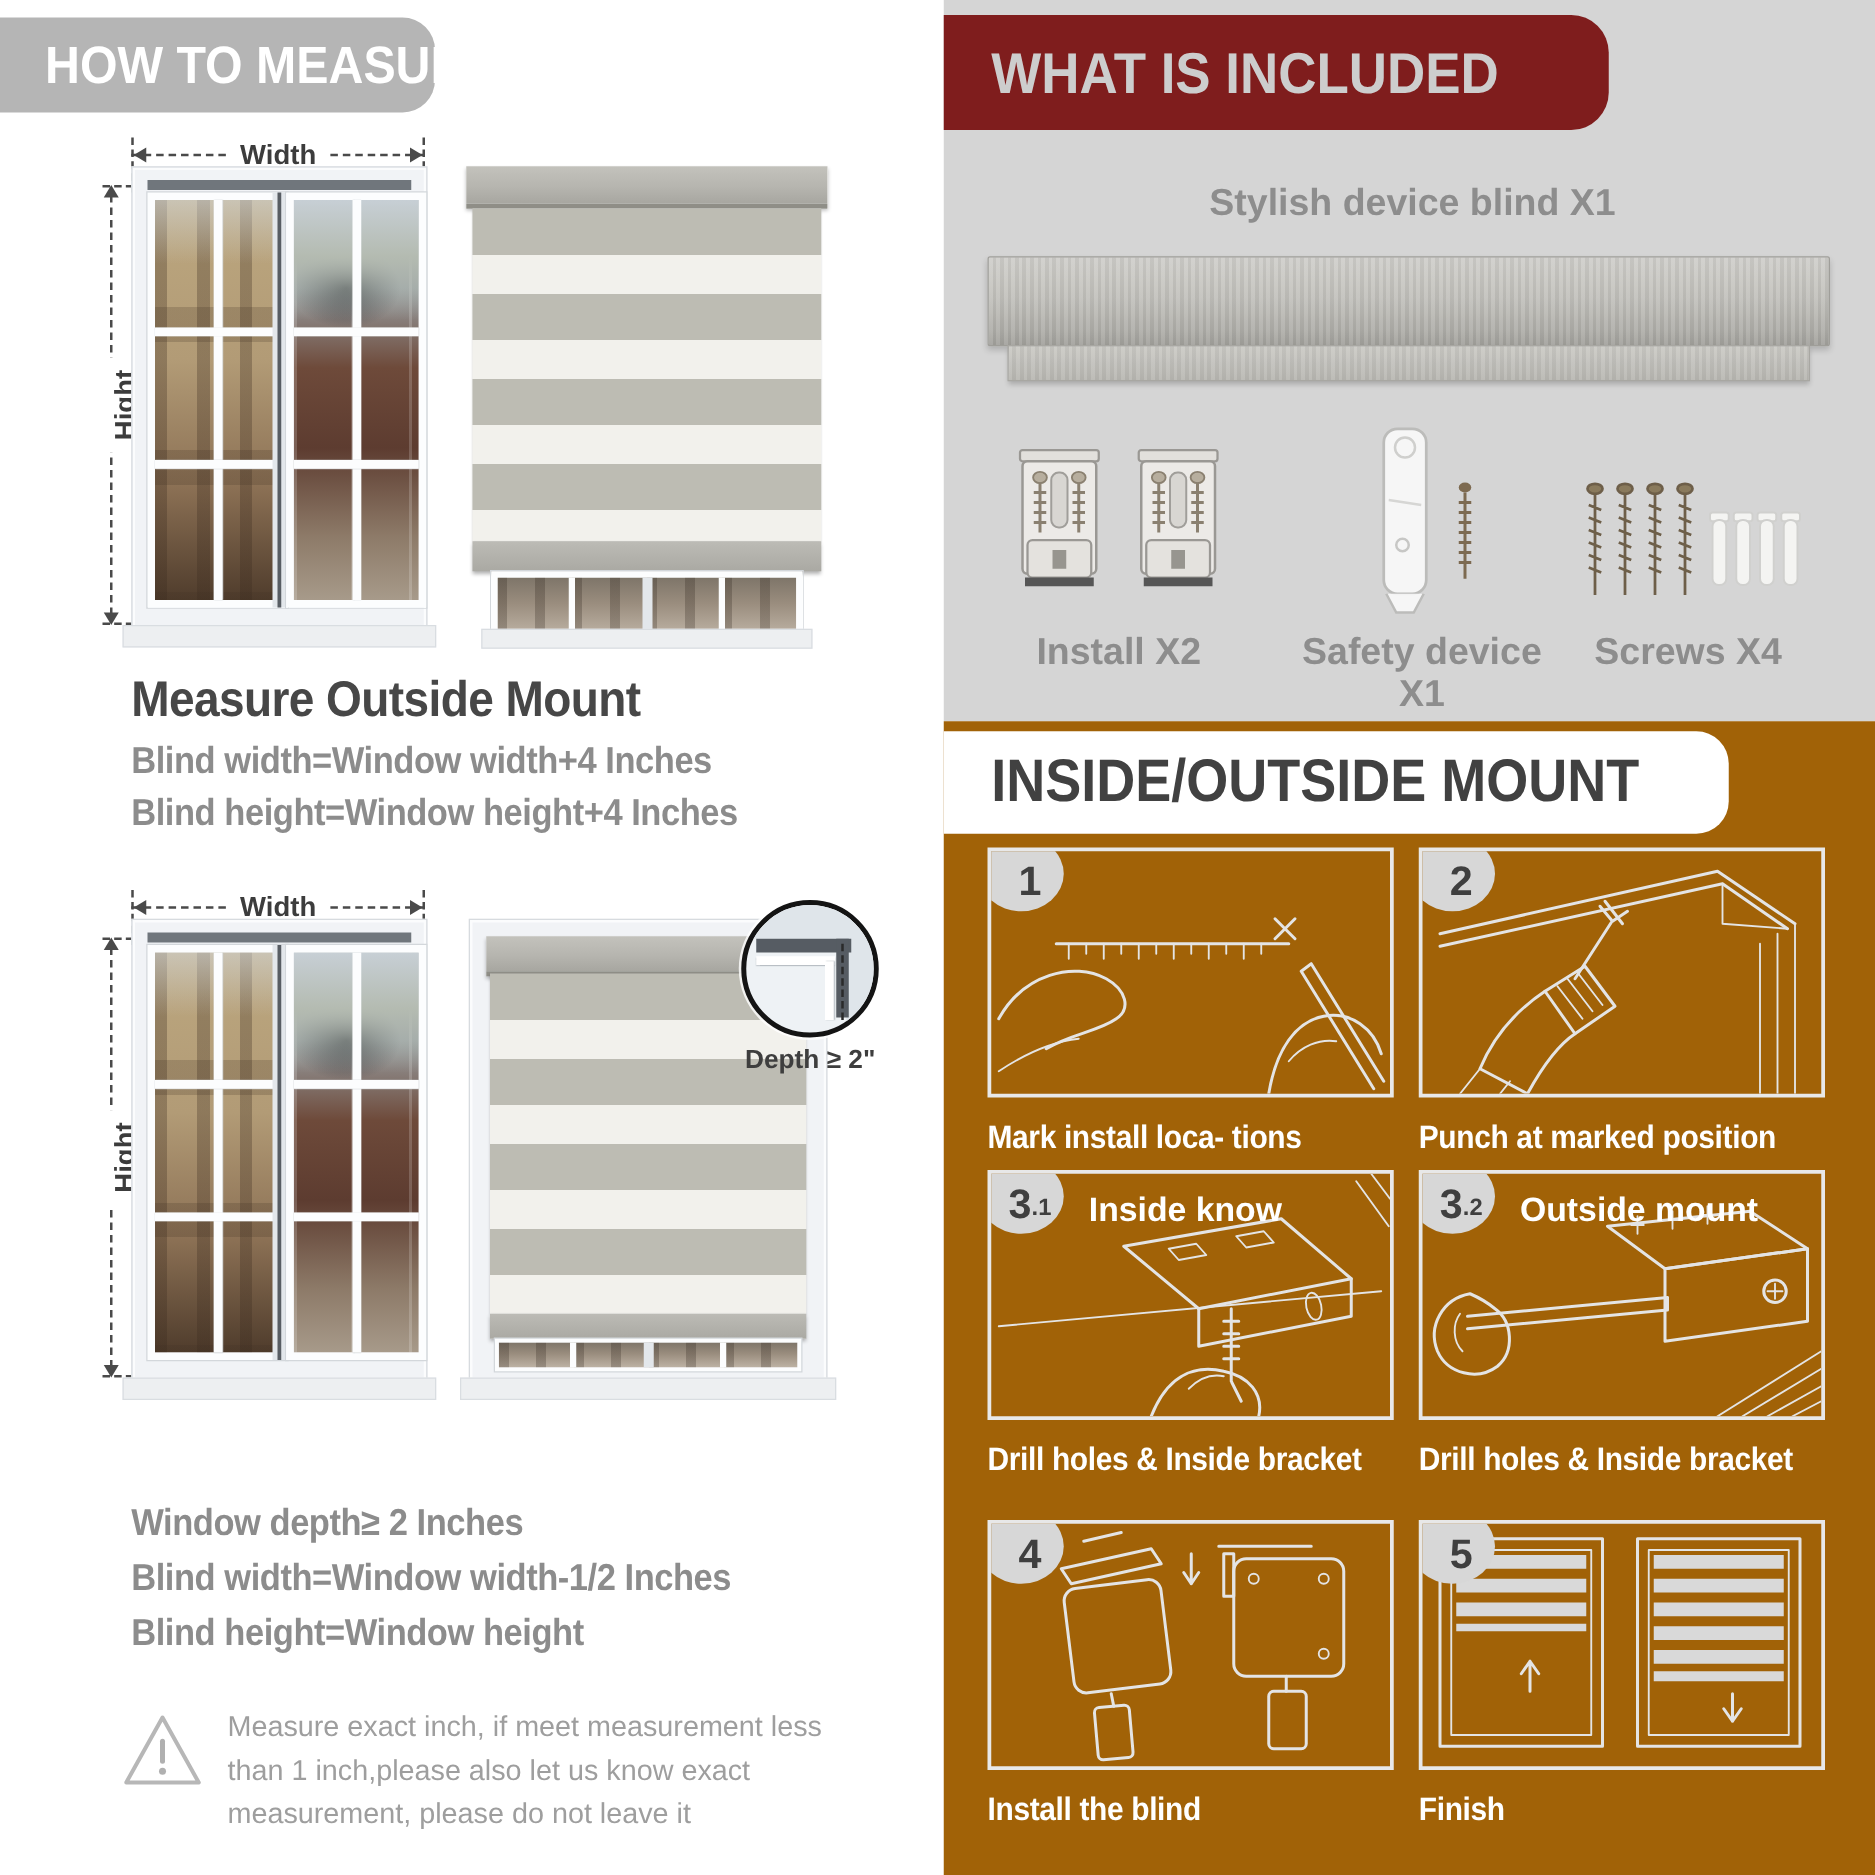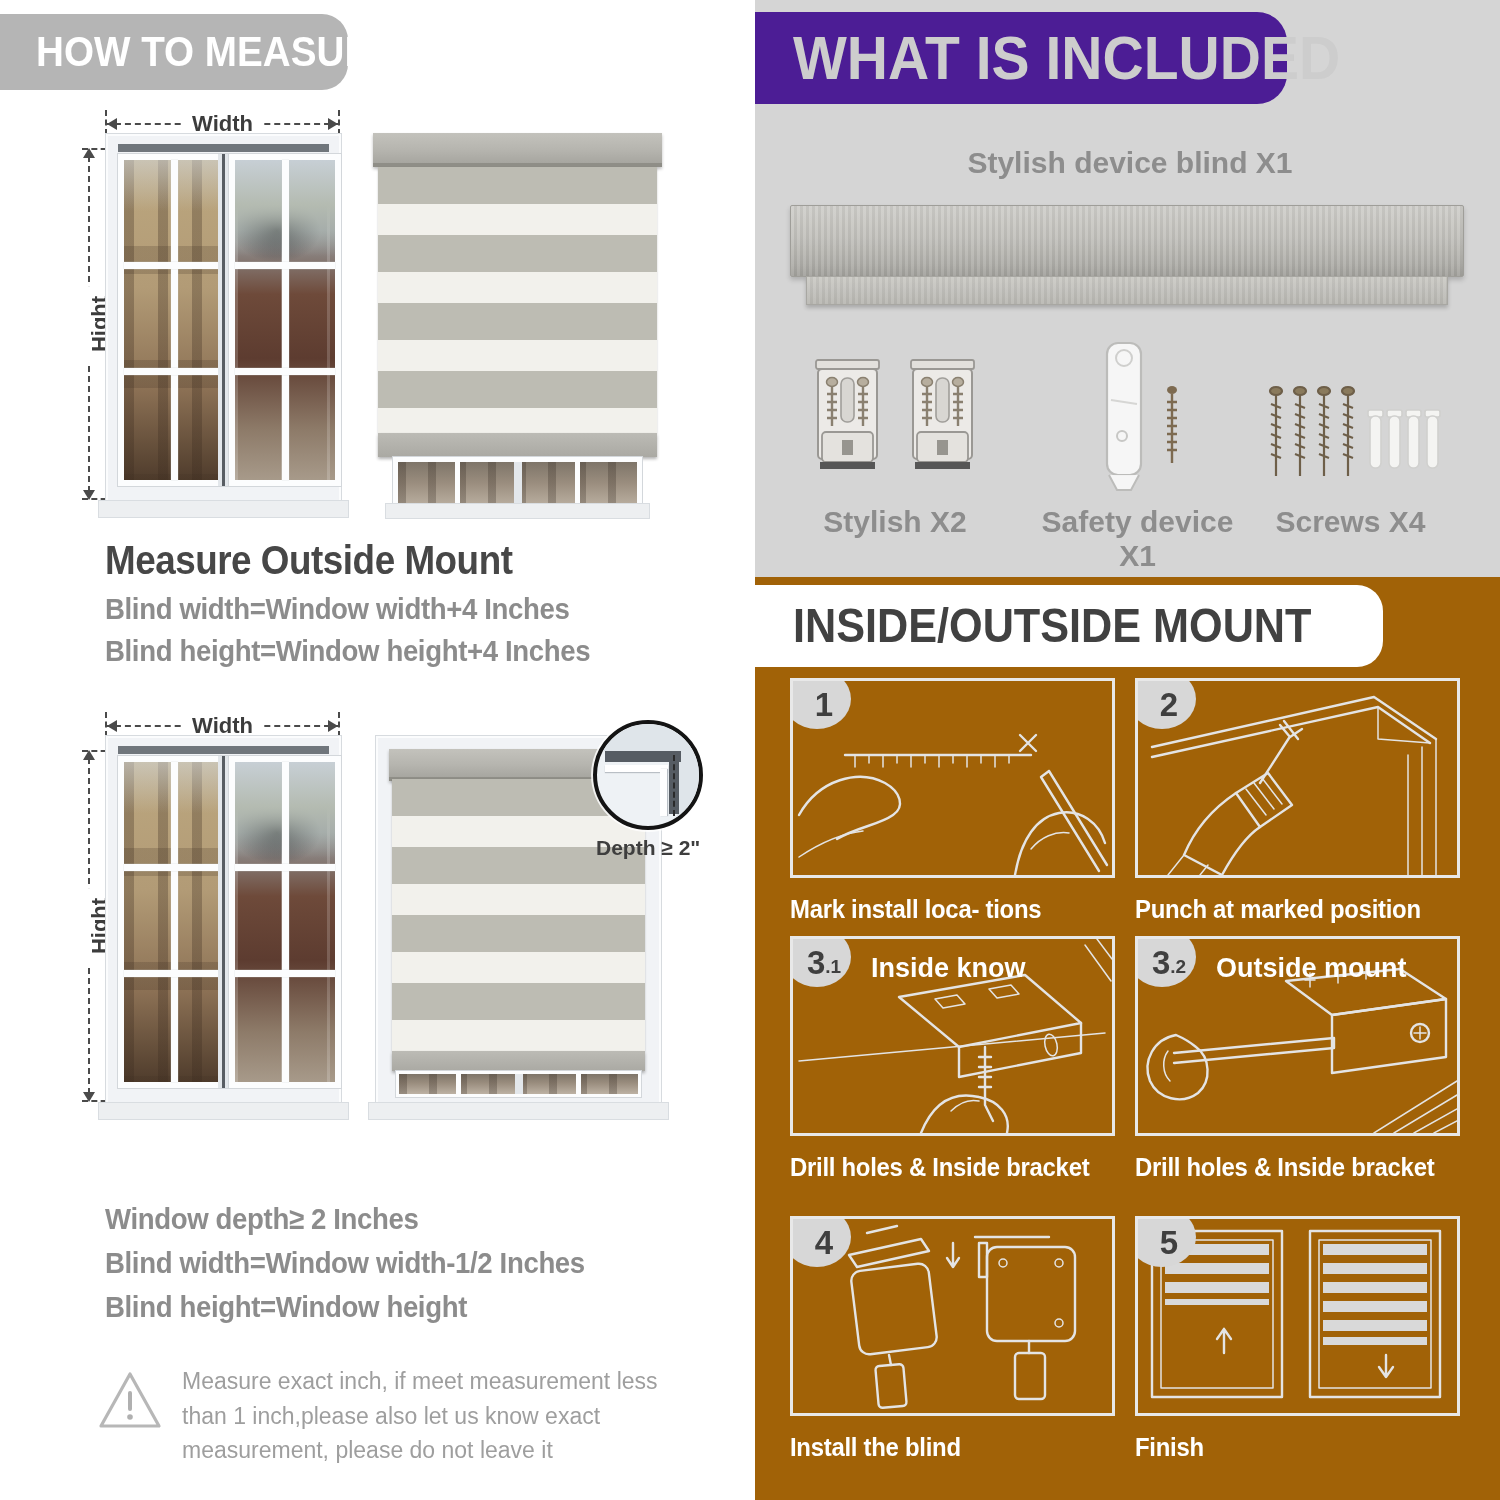--- a/index.html
+++ b/index.html
@@ -64,22 +64,22 @@
   .lowwin{border:5px solid #fcfdfe;box-shadow:0 0 0 1px #d3d7db;}
   .lw-seam{position:absolute;left:50%;top:0;bottom:0;width:8px;margin-left:-4px;background:#e3e7eb;}
   .lw-m{position:absolute;top:0;bottom:0;width:5px;background:#fcfdfe;}
 
   
   .mag{width:102px;height:102px;border-radius:50%;border:4px solid #141414;background:#eef2f5;overflow:hidden;box-shadow:0 0 0 2px rgba(255,255,255,.8);}
   .depth-label{color:#3e3e3e;font-weight:bold;font-size:21px;}
 
   
   .r-panel1{left:755px;top:0;width:745px;height:577px;background:#d5d5d5;}
-  .r-header1{left:0;top:12px;width:532px;height:92px;background:#4c1d95;border-radius:0 30px 30px 0;
-             color:#cdcdcd;font-weight:bold;font-size:62px;line-height:92px;padding-left:38px;box-sizing:border-box;}
+  .r-header1{left:0;top:12px;width:532px;height:92px;background:#7f1d1d;border-radius:0 30px 30px 0;
+             color:#cdcdcd;font-weight:bold;font-size:46px;line-height:92px;padding-left:38px;box-sizing:border-box;}
   .included-label{color:#8d8d8d;font-weight:bold;font-size:30px;text-align:center;}
   .inc-cassette{background:
      repeating-linear-gradient(90deg,rgba(255,255,255,.07) 0 3px,rgba(0,0,0,.05) 3px 6px),
      linear-gradient(180deg,#d0cfcb 0%,#c3c2bd 45%,#b1b0ab 82%,#a3a29d 100%);
      border:1px solid #9f9e99;border-radius:2px;box-shadow:0 3px 5px rgba(0,0,0,.18);}
   .inc-rail{background:
      repeating-linear-gradient(90deg,rgba(255,255,255,.07) 0 3px,rgba(0,0,0,.04) 3px 6px),
      linear-gradient(180deg,#cbcac5 0%,#b8b7b2 100%);
      border:1px solid #a8a7a2;box-shadow:0 3px 4px rgba(0,0,0,.2);}
 
@@ -311,21 +311,21 @@
             <rect x="106" y="28" width="15" height="7" rx="2"></rect>
             <rect x="108" y="34" width="11" height="52" rx="5"></rect>
           </g>
         <g transform="translate(57,0)">
             <rect x="106" y="28" width="15" height="7" rx="2"></rect>
             <rect x="108" y="34" width="11" height="52" rx="5"></rect>
           </g>
       </g>
     </svg>
 
-    <div class="abs included-label" style="left:45px;top:505px;width:190px;">Stylish X2</div>
+    <div class="abs included-label" style="left:45px;top:505px;width:190px;">Install X2</div>
     <div class="abs included-label" style="left:270px;top:505px;width:225px;">Safety device X1</div>
     <div class="abs included-label" style="left:513px;top:505px;width:165px;">Screws X4</div>
   </div>
 
   <div class="abs r-panel2">
     <div class="abs r-header2">
       <span class="condense" style="transform:scaleX(.9);">INSIDE/OUTSIDE MOUNT</span>
     </div>
 
     <div class="abs step" style="left:35px;top:101px;">

